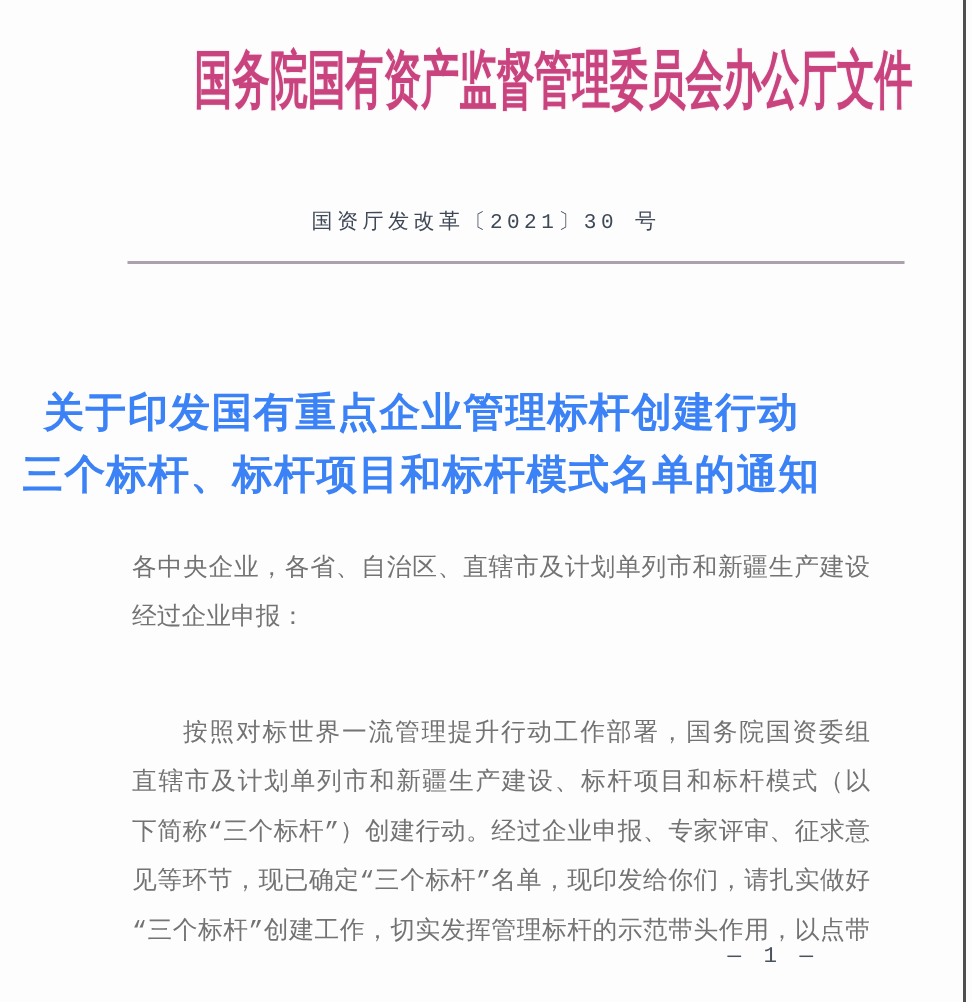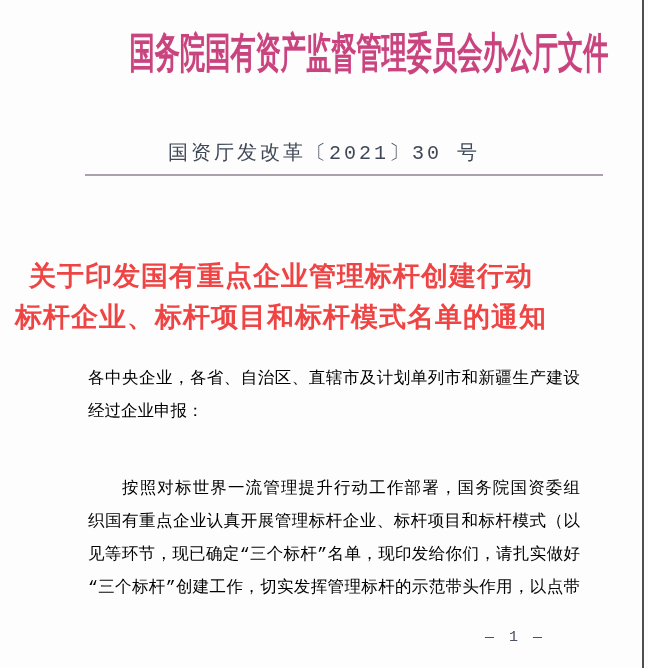--- a/index.html
+++ b/index.html
@@ -31,21 +31,21 @@
     transform: scaleX(0.60);
     transform-origin: 50% 50%;
     text-shadow: 0 0 1px rgba(201, 68, 127, 0.55);
   }
   .doc-number {
     position: absolute;
     top: 139px;
     left: 0;
     width: 648px;
     text-align: center;
-    font-size: 20px;
+    font-size: 14px;
     letter-spacing: 3px;
     color: #3f4856;
   }
   .divider {
     position: absolute;
     top: 174px;
     left: 85px;
     width: 518px;
     height: 2px;
     background: #8d8191;
@@ -54,35 +54,35 @@
   .title {
     position: absolute;
     top: 258px;
     left: 0;
     width: 562px;
     margin: 0;
     text-align: center;
     font-size: 27px;
     line-height: 41px;
     font-weight: bold;
-    color: #ef4444;
+    color: #3b82f6;
     letter-spacing: 1px;
   }
   .title .title-line {
     display: block;
     white-space: nowrap;
   }
   .body-block {
     position: absolute;
     top: 362px;
     left: 88px;
     width: 492px;
     font-size: 16.5px;
     line-height: 33px;
-    color: #000000;
+    color: #737373;
   }
   .line {
     width: 100%;
     white-space: nowrap;
   }
   .line.just {
     white-space: normal;
     text-align: justify;
     text-align-last: justify;
     text-justify: inter-character;
@@ -120,28 +120,29 @@
 <div class="page">
 
   <div class="red-header">国务院国有资产监督管理委员会办公厅文件</div>
 
   <div class="doc-number">国资厅发改革〔2021〕30 号</div>
 
   <div class="divider"></div>
 
   <h1 class="title">
     <span class="title-line">关于印发国有重点企业管理标杆创建行动</span>
-    <span class="title-line">标杆企业、标杆项目和标杆模式名单的通知</span>
+    <span class="title-line">三个标杆、标杆项目和标杆模式名单的通知</span>
   </h1>
 
   <div class="body-block">
     <div class="line just">各中央企业，各省、自治区、直辖市及计划单列市和新疆生产建设</div>
     <div class="line">经过企业申报：</div>
     <div class="line just indent">按照对标世界一流管理提升行动工作部署，国务院国资委组</div>
-    <div class="line just">织国有重点企业认真开展管理标杆企业、标杆项目和标杆模式（以</div>
+    <div class="line just">直辖市及计划单列市和新疆生产建设、标杆项目和标杆模式（以</div>
+    <div class="line just">下简称“三个标杆”）创建行动。经过企业申报、专家评审、征求意</div>
     <div class="line just">见等环节，现已确定“三个标杆”名单，现印发给你们，请扎实做好</div>
     <div class="line just">“三个标杆”创建工作，切实发挥管理标杆的示范带头作用，以点带</div>
   </div>
 
   <div class="page-num">— 1 —</div>
 
   <div class="scan-edge"></div>
 
 </div>
 

